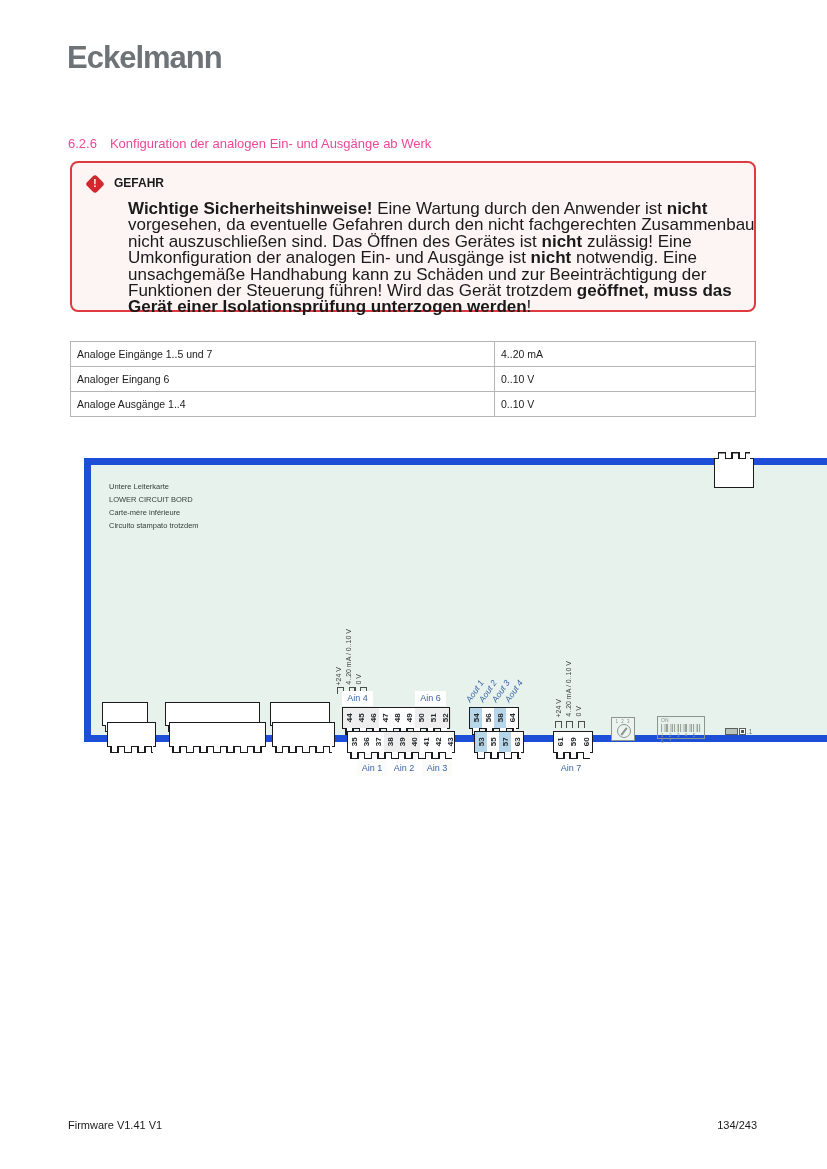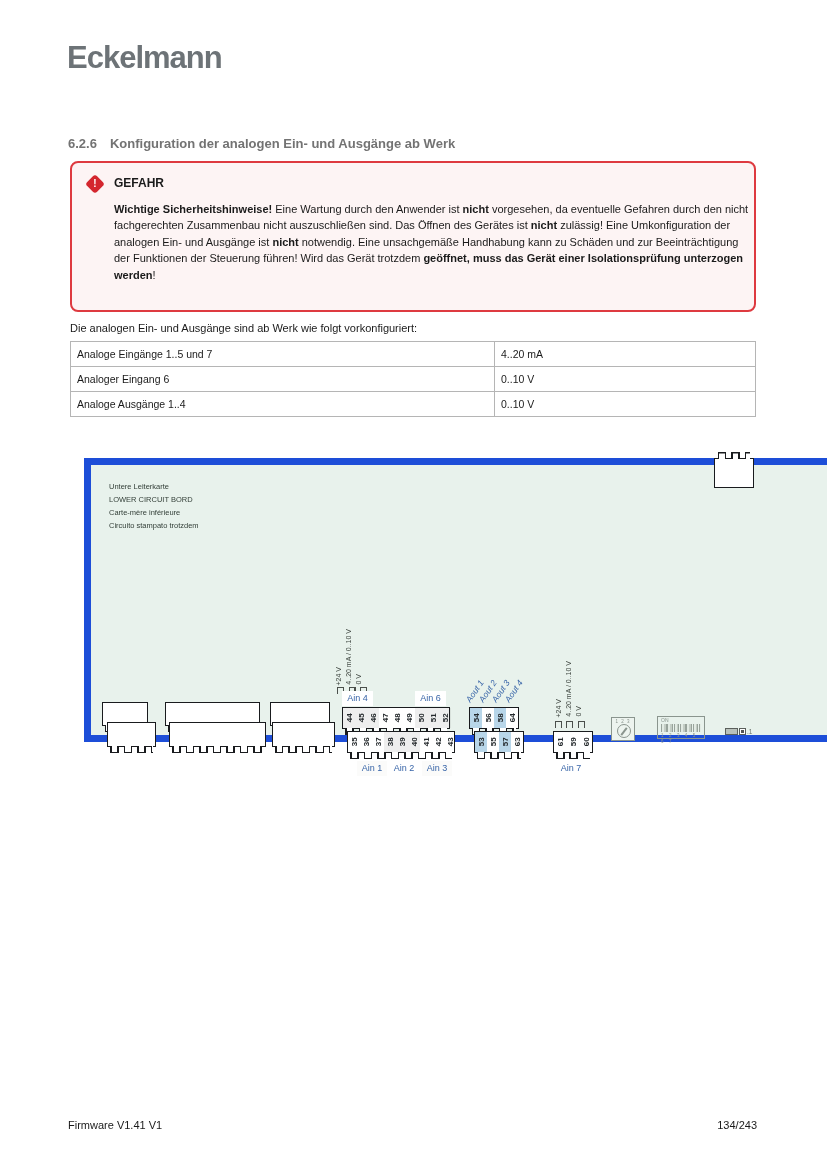--- a/index.html
+++ b/index.html
@@ -5,32 +5,32 @@
   html,body{margin:0;padding:0;background:#ffffff;}
   *{box-sizing:border-box;}
   .page{position:relative;width:827px;height:1169px;background:#fff;overflow:hidden;
         font-family:"Liberation Sans","DejaVu Sans",sans-serif;color:#1a1a1a;}
   .abs{position:absolute;}
 
   
   .logo{left:67px;top:40px;font-size:31px;font-weight:700;color:#6d7377;letter-spacing:-1px;}
 
   
-  .heading{left:68px;top:136px;font-size:13px;font-weight:700;color:#737373;}
+  .heading{left:68px;top:136px;font-size:13px;font-weight:400;color:#ec4899;}
   .heading .num{margin-right:13px;}
 
   
   .warnbox{left:70px;top:161px;width:686px;height:151px;border:2px solid #de3a40;
            border-radius:8px;background:#fdf4f4;}
   .warnicon{position:absolute;left:16px;top:14px;width:14px;height:14px;background:#d4262e;
             border-radius:3px;transform:rotate(45deg);}
   .warnicon span{position:absolute;left:0;top:0;width:14px;height:14px;transform:rotate(-45deg);
             color:#fff;font-weight:700;font-size:10px;text-align:center;line-height:14px;}
   .warntitle{position:absolute;left:42px;top:13px;font-size:12px;font-weight:700;}
-  .warnbody{position:absolute;left:42px;top:38px;width:636px;font-size:11px;line-height:16.4px;}
+  .warnbody{position:absolute;left:56px;top:38px;width:636px;font-size:17px;line-height:16.4px;}
   .warnbody .b{font-weight:700;}
 
   
   .intro{left:70px;top:322px;font-size:11px;}
   .cfgtable{left:70px;top:341px;width:686px;border-collapse:collapse;padding-left:22px;}
   .cfgtable td{border:1px solid #b5b5b5;height:25px;font-size:10.5px;padding:0 0 0 6px;vertical-align:middle;}
   .cfgtable td.c1{width:424px;}
 
   
   .board{left:84px;top:458px;width:805px;height:284px;background:#e8f2ec;border:7px solid #1d4ed8;}
@@ -103,21 +103,20 @@
   </div>
 
   <div class="abs warnbox">
     <div class="warnicon">
         <span>!</span>
       </div>
     <div class="warntitle">GEFAHR</div>
     <div class="warnbody"><span class="b">Wichtige Sicherheitshinweise!</span><span> Eine Wartung durch den Anwender ist </span><span class="b">nicht</span><span> vorgesehen, da eventuelle Gefahren durch den nicht fachgerechten Zusammenbau nicht auszuschließen sind. Das Öffnen des Gerätes ist </span><span class="b">nicht</span><span> zulässig! Eine Umkonfiguration der analogen Ein- und Ausgänge ist </span><span class="b">nicht</span><span> notwendig. Eine unsachgemäße Handhabung kann zu Schäden und zur Beeinträchtigung der Funktionen der Steuerung führen! Wird das Gerät trotzdem </span><span class="b">geöffnet, muss das Gerät einer Isolationsprüfung unterzogen werden</span><span>!</span></div>
   </div>
 
-  <div class="abs intro">Die analogen Ein- und Ausgänge sind ab Werk wie folgt vorkonfiguriert:</div>
 
   <table class="abs cfgtable">
     <tbody>
         <tr>
       <td class="c1">Analoge Eingänge 1..5 und 7</td>
       <td>4..20 mA</td>
     </tr>
     <tr>
       <td class="c1">Analoger Eingang 6</td>
       <td>0..10 V</td>

